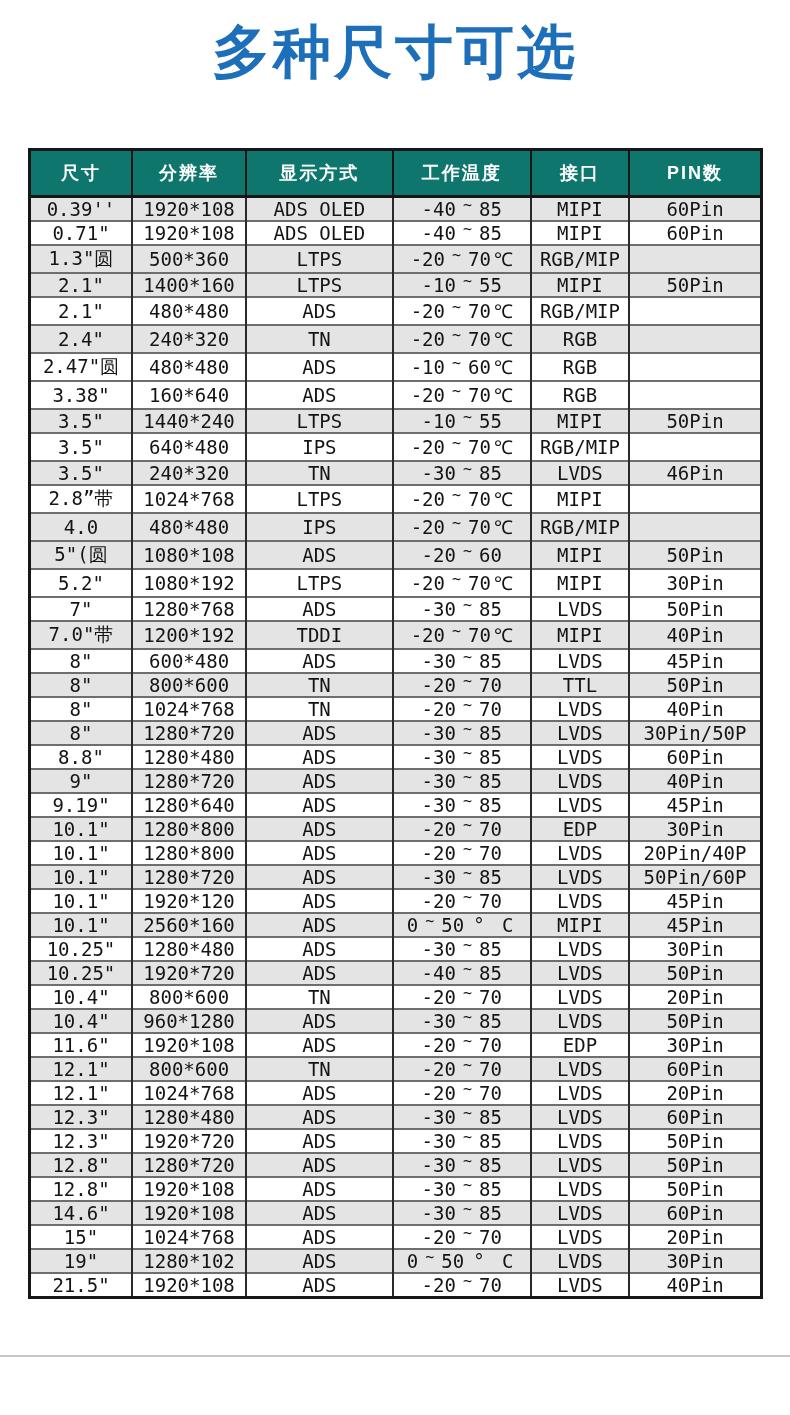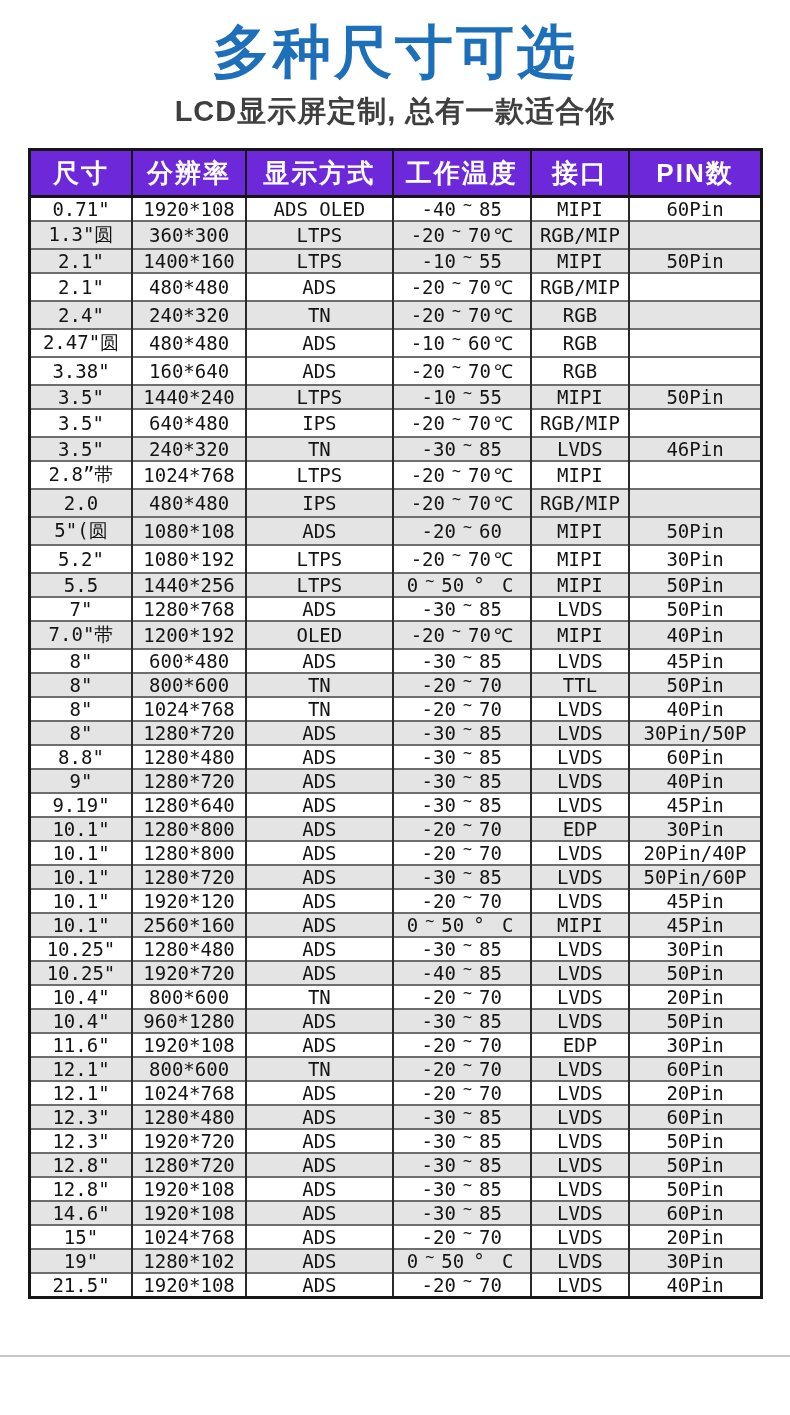--- a/index.html
+++ b/index.html
@@ -35,23 +35,23 @@
     top: 148px;
     width: 735px;
   }
   table.spec-table {
     width: 100%;
     table-layout: fixed;
     border-collapse: collapse;
     border: 3px solid #161616;
   }
   table.spec-table thead th {
-    background: #6d28d9;
+    background: #0f766e;
     color: #ffffff;
-    font-size: 26px;
+    font-size: 18px;
     font-weight: 700;
     letter-spacing: 2px;
     height: 47px;
     border-left: 2px solid #161616;
     border-bottom: 3px solid #161616;
     font-family: "Liberation Sans", sans-serif;
   }
   table.spec-table thead th:first-child { border-left: none; }
   table.spec-table tbody td {
     height: 24px;
@@ -84,21 +84,20 @@
     width: 790px;
     height: 2px;
     background: #c6c6c6;
   }
 </style>
 </head>
 <body>
 
 <div class="page">
   <div class="page-title">多种尺寸可选</div>
-  <div class="page-subtitle">LCD显示屏定制, 总有一款适合你</div>
 
   <div class="spec-table-wrap">
     <table class="spec-table">
       <colgroup>
         <col style="width:14.0%">
         <col style="width:15.6%">
         <col style="width:20.0%">
         <col style="width:18.9%">
         <col style="width:13.4%">
         <col style="width:18.1%">
@@ -107,31 +106,39 @@
         <tr>
           <th>尺寸</th>
           <th>分辨率</th>
           <th>显示方式</th>
           <th>工作温度</th>
           <th>接口</th>
           <th>PIN数</th>
         </tr>
       </thead>
       <tbody>
-          <tr>
-            <td>0.71"</td>
+          <tr class="alt">
+            <td>0.39''</td>
             <td>1920*108</td>
             <td>ADS OLED</td>
             <td><span>-40</span><span class="temp-sep">~</span><span>85</span></td>
             <td>MIPI</td>
             <td>60Pin</td>
           </tr>
+          <tr>
+            <td>0.71"</td>
+            <td>1920*108</td>
+            <td>ADS OLED</td>
+            <td><span>-40</span><span class="temp-sep">~</span><span>85</span></td>
+            <td>MIPI</td>
+            <td>60Pin</td>
+          </tr>
           <tr class="alt">
             <td>1.3"圆</td>
-            <td>360*300</td>
+            <td>500*360</td>
             <td>LTPS</td>
             <td><span>-20</span><span class="temp-sep">~</span><span>70</span><span class="temp-unit">℃</span></td>
             <td>RGB/MIP</td>
             <td></td>
           </tr>
           <tr class="alt">
             <td>2.1"</td>
             <td>1400*160</td>
             <td>LTPS</td>
             <td><span>-10</span><span class="temp-sep">~</span><span>55</span></td>
@@ -196,21 +203,21 @@
           </tr>
           <tr>
             <td>2.8”带</td>
             <td>1024*768</td>
             <td>LTPS</td>
             <td><span>-20</span><span class="temp-sep">~</span><span>70</span><span class="temp-unit">℃</span></td>
             <td>MIPI</td>
             <td></td>
           </tr>
           <tr class="alt">
-            <td>2.0</td>
+            <td>4.0</td>
             <td>480*480</td>
             <td>IPS</td>
             <td><span>-20</span><span class="temp-sep">~</span><span>70</span><span class="temp-unit">℃</span></td>
             <td>RGB/MIP</td>
             <td></td>
           </tr>
           <tr class="alt">
             <td>5"(圆</td>
             <td>1080*108</td>
             <td>ADS</td>
@@ -219,40 +226,32 @@
             <td>50Pin</td>
           </tr>
           <tr>
             <td>5.2"</td>
             <td>1080*192</td>
             <td>LTPS</td>
             <td><span>-20</span><span class="temp-sep">~</span><span>70</span><span class="temp-unit">℃</span></td>
             <td>MIPI</td>
             <td>30Pin</td>
           </tr>
-          <tr class="alt">
-            <td>5.5</td>
-            <td>1440*256</td>
-            <td>LTPS</td>
-            <td><span>0</span><span class="temp-sep">~</span><span>50</span><span class="temp-unit wide">° C</span></td>
-            <td>MIPI</td>
-            <td>50Pin</td>
-          </tr>
           <tr>
             <td>7"</td>
             <td>1280*768</td>
             <td>ADS</td>
             <td><span>-30</span><span class="temp-sep">~</span><span>85</span></td>
             <td>LVDS</td>
             <td>50Pin</td>
           </tr>
           <tr class="alt">
             <td>7.0"带</td>
             <td>1200*192</td>
-            <td>OLED</td>
+            <td>TDDI</td>
             <td><span>-20</span><span class="temp-sep">~</span><span>70</span><span class="temp-unit">℃</span></td>
             <td>MIPI</td>
             <td>40Pin</td>
           </tr>
           <tr>
             <td>8"</td>
             <td>600*480</td>
             <td>ADS</td>
             <td><span>-30</span><span class="temp-sep">~</span><span>85</span></td>
             <td>LVDS</td>

